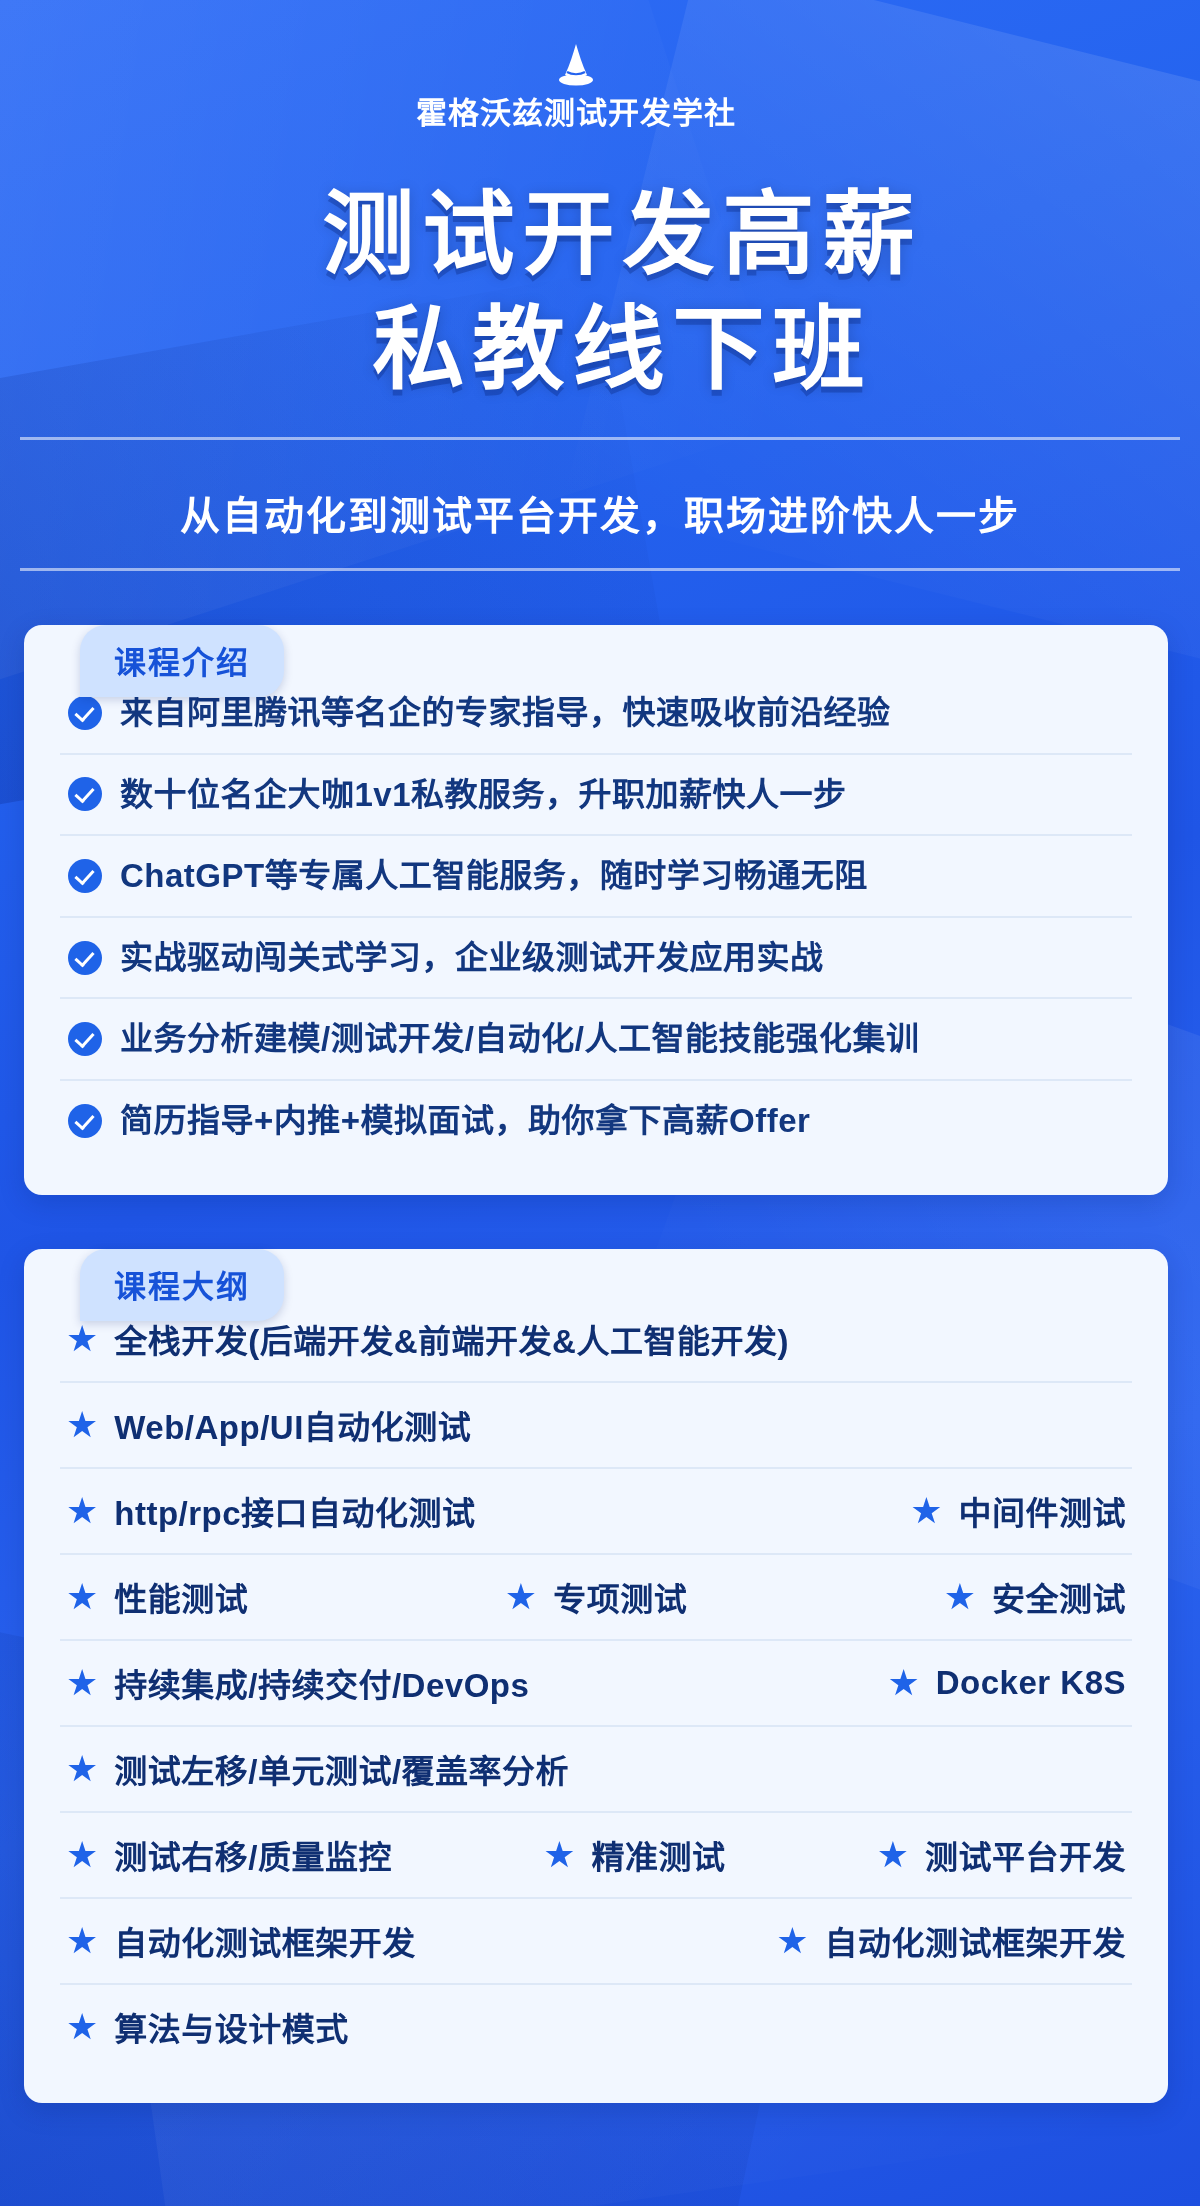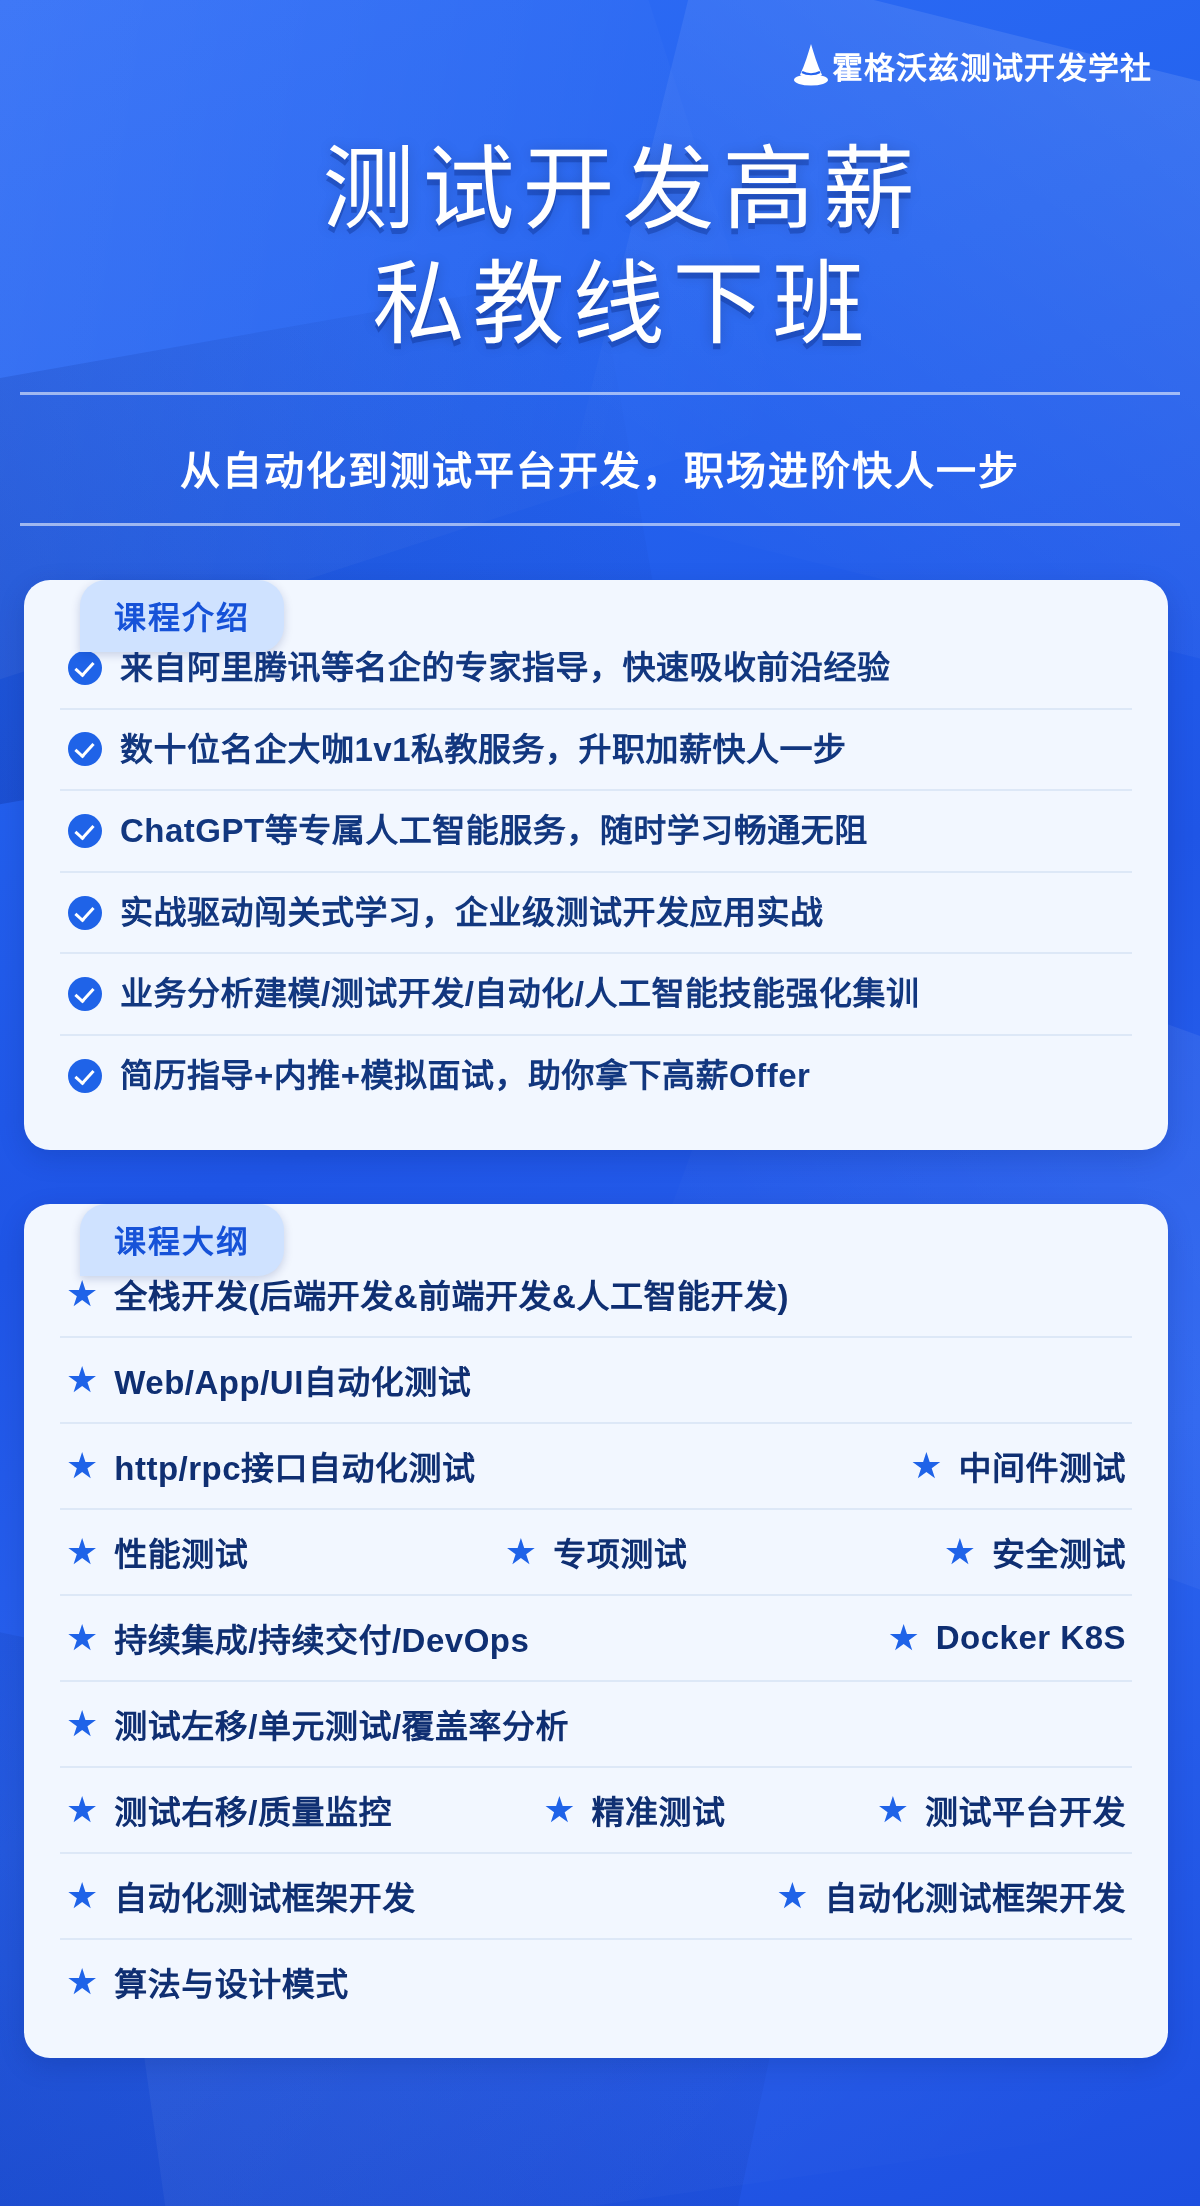--- a/index.html
+++ b/index.html
@@ -64,22 +64,23 @@
 
   .content {
     position: relative;
     z-index: 3;
   }
 
   
   .brand {
     display: flex;
     align-items: center;
-    justify-content: flex-end;
+    justify-content: space-between;
     padding: 42px 48px 0 0;
+    flex-direction: column;
   }
   .brand-logo {
     width: 42px;
     height: 46px;
     position: relative;
   }
   .brand-name {
     color: #ffffff;
     font-size: 31px;
     font-weight: bold;
@@ -87,21 +88,21 @@
   }
 
   
   .hero {
     text-align: center;
     padding: 44px 0 0 0;
   }
   .hero-line {
     color: #ffffff;
     font-size: 92px;
-    font-weight: normal;
+    font-weight: bold;
     letter-spacing: 8px;
     line-height: 1.25;
     text-shadow: 0 6px 0 rgba(10,40,130,0.35), 0 2px 14px rgba(0,0,0,0.18);
     margin-left: 45px;
   }
   .hero-rule {
     width: 1160px;
     height: 3px;
     margin: 30px auto 0 auto;
     background: rgba(255,255,255,0.55);
@@ -134,21 +135,21 @@
     font-size: 32px;
     font-weight: bold;
     letter-spacing: 2px;
     padding: 12px 34px 14px 34px;
     border-radius: 26px 26px 26px 0;
     z-index: 2;
     box-shadow: 0 3px 10px rgba(8,34,110,0.18);
   }
   .card {
     background: #f2f7ff;
-    border-radius: 26px;
+    border-radius: 18px;
     margin-top: 28px;
     padding: 48px 36px 34px 36px;
     box-shadow: 0 8px 26px rgba(6,30,100,0.18);
   }
 
   
   .intro-row {
     display: flex;
     align-items: center;
     gap: 18px;

